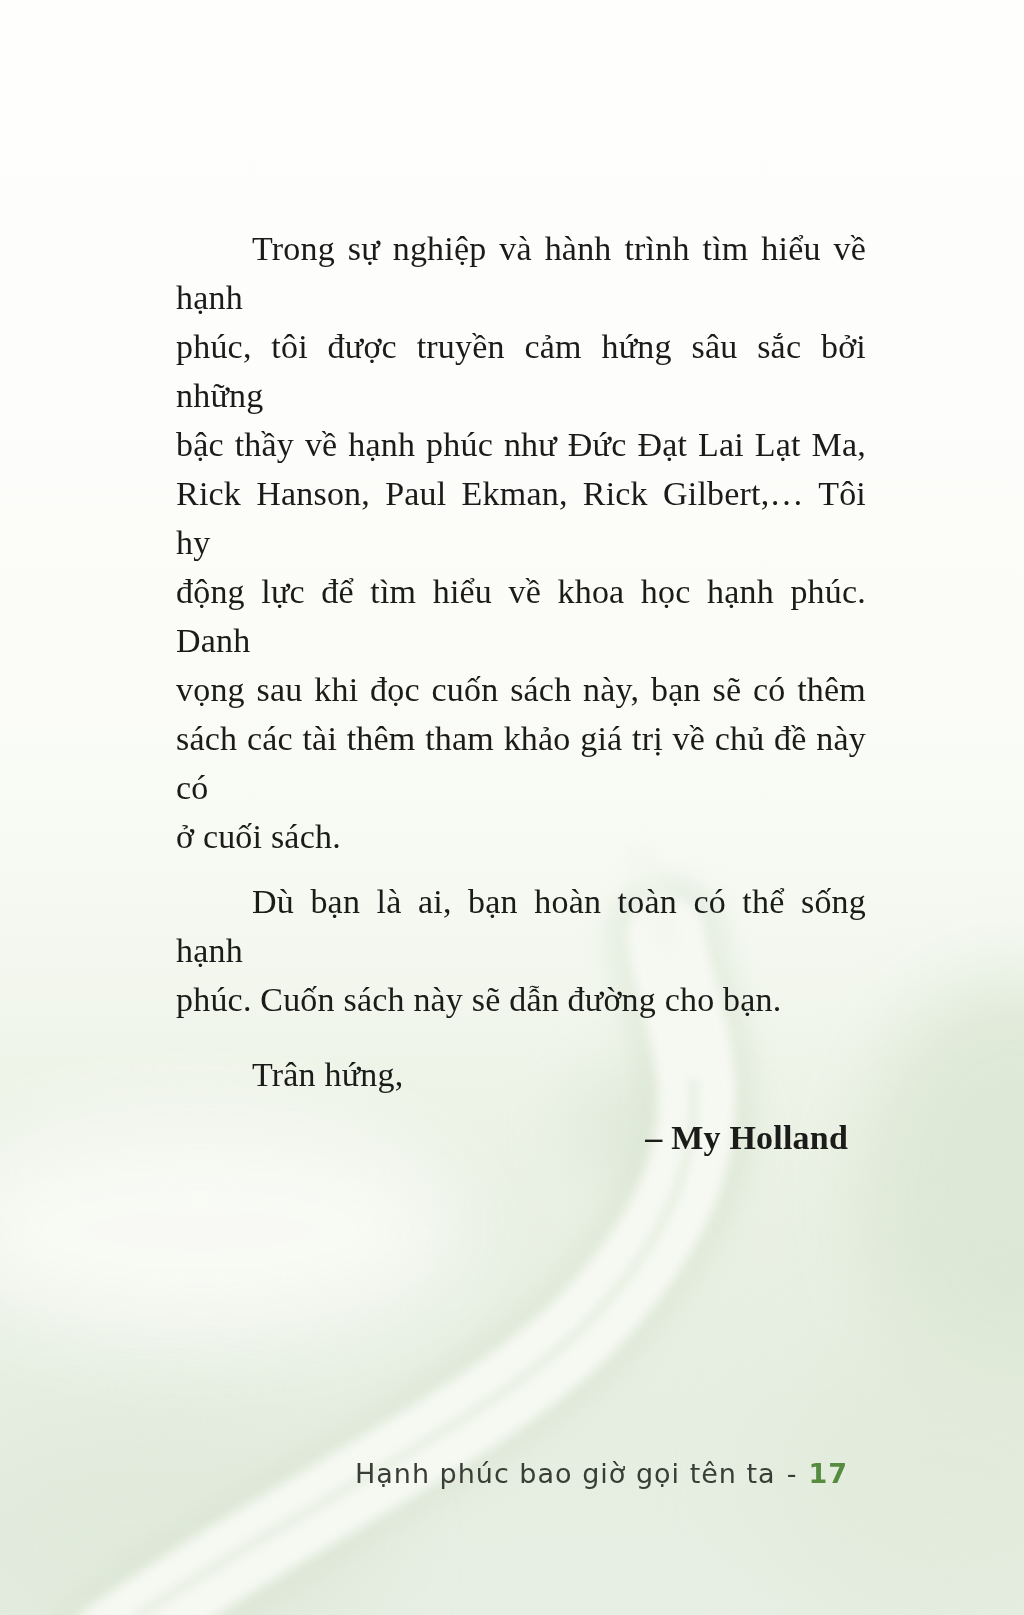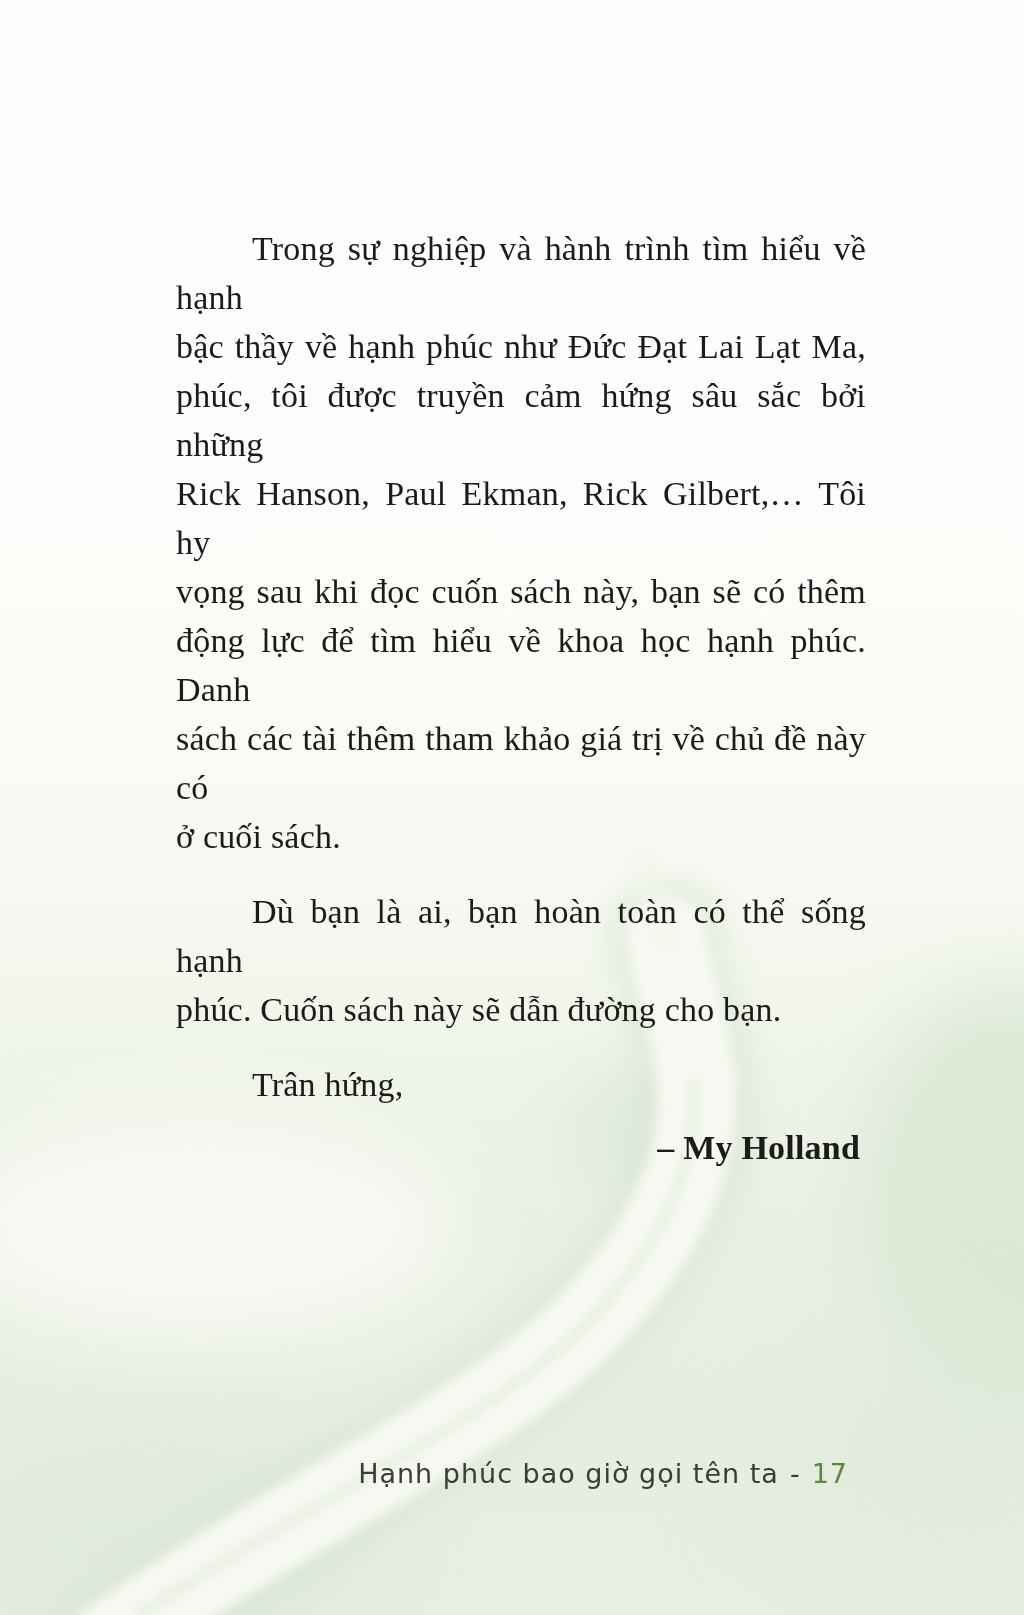--- a/index.html
+++ b/index.html
@@ -63,50 +63,50 @@
     position: absolute;
     left: 176px;
     top: 224px;
     width: 690px;
     font-size: 34px;
     line-height: 49px;
     color: #1b1b19;
     letter-spacing: 0.2px;
   }
   .para { margin: 0; }
-  .para + .para { margin-top: 26px; }
+  .para + .para { margin-top: 16px; }
   .line { text-align: justify; text-align-last: justify; }
   .line.last { text-align-last: auto; }
   .line.indent { text-indent: 76px; }
 
   .closing {
     margin: 26px 0 0 0;
     text-indent: 76px;
   }
   .signature {
-    margin: 14px 6px 0 0;
+    margin: 14px 18px 0 0;
     text-align: right;
     font-weight: bold;
   }
 
   
   .footer {
     position: absolute;
     top: 1458px;
     right: 176px;
     display: flex;
     align-items: flex-start;
     gap: 11px;
     font-family: "DejaVu Sans", sans-serif;
     font-size: 27px;
     letter-spacing: 1px;
     color: #3a3d35;
   }
   .footer .page-num {
-    font-weight: normal;
+    font-weight: bold;
     color: #568c40;
   }
 </style>
 </head>
 <body>
 
 <div class="page">
 
   <div class="bg-art">
     <div class="blob blob-light-drift"></div>
@@ -124,25 +124,25 @@
       <path class="path-track" d="M 140 1615 C 310 1500, 495 1420, 592 1318 C 668 1236, 698 1162, 693 1084" fill="none" stroke="#e4ecdd" stroke-width="12" stroke-linecap="round" opacity="0.6"></path>
 
       <path class="path-tail" d="M 666 940 C 660 905, 648 880, 640 855" fill="none" stroke="#f2f6ec" stroke-width="30" stroke-linecap="round" opacity="0.55"></path>
     </svg>
   </div>
 
   <main class="content">
 
     <div class="para">
       <div class="line indent">Trong sự nghiệp và hành trình tìm hiểu về hạnh</div>
+      <div class="line">phúc, tôi được truyền cảm hứng sâu sắc bởi những</div>
       <div class="line">bậc thầy về hạnh phúc như Đức Đạt Lai Lạt Ma,</div>
-      <div class="line">phúc, tôi được truyền cảm hứng sâu sắc bởi những</div>
       <div class="line">Rick Hanson, Paul Ekman, Rick Gilbert,… Tôi hy</div>
+      <div class="line">động lực để tìm hiểu về khoa học hạnh phúc. Danh</div>
       <div class="line">vọng sau khi đọc cuốn sách này, bạn sẽ có thêm</div>
-      <div class="line">động lực để tìm hiểu về khoa học hạnh phúc. Danh</div>
       <div class="line">sách các tài thêm tham khảo giá trị về chủ đề này có</div>
       <div class="line last">ở cuối sách.</div>
     </div>
 
     <div class="para">
       <div class="line indent">Dù bạn là ai, bạn hoàn toàn có thể sống hạnh</div>
       <div class="line last">phúc. Cuốn sách này sẽ dẫn đường cho bạn.</div>
     </div>
 
     <p class="closing">Trân hứng,</p>

